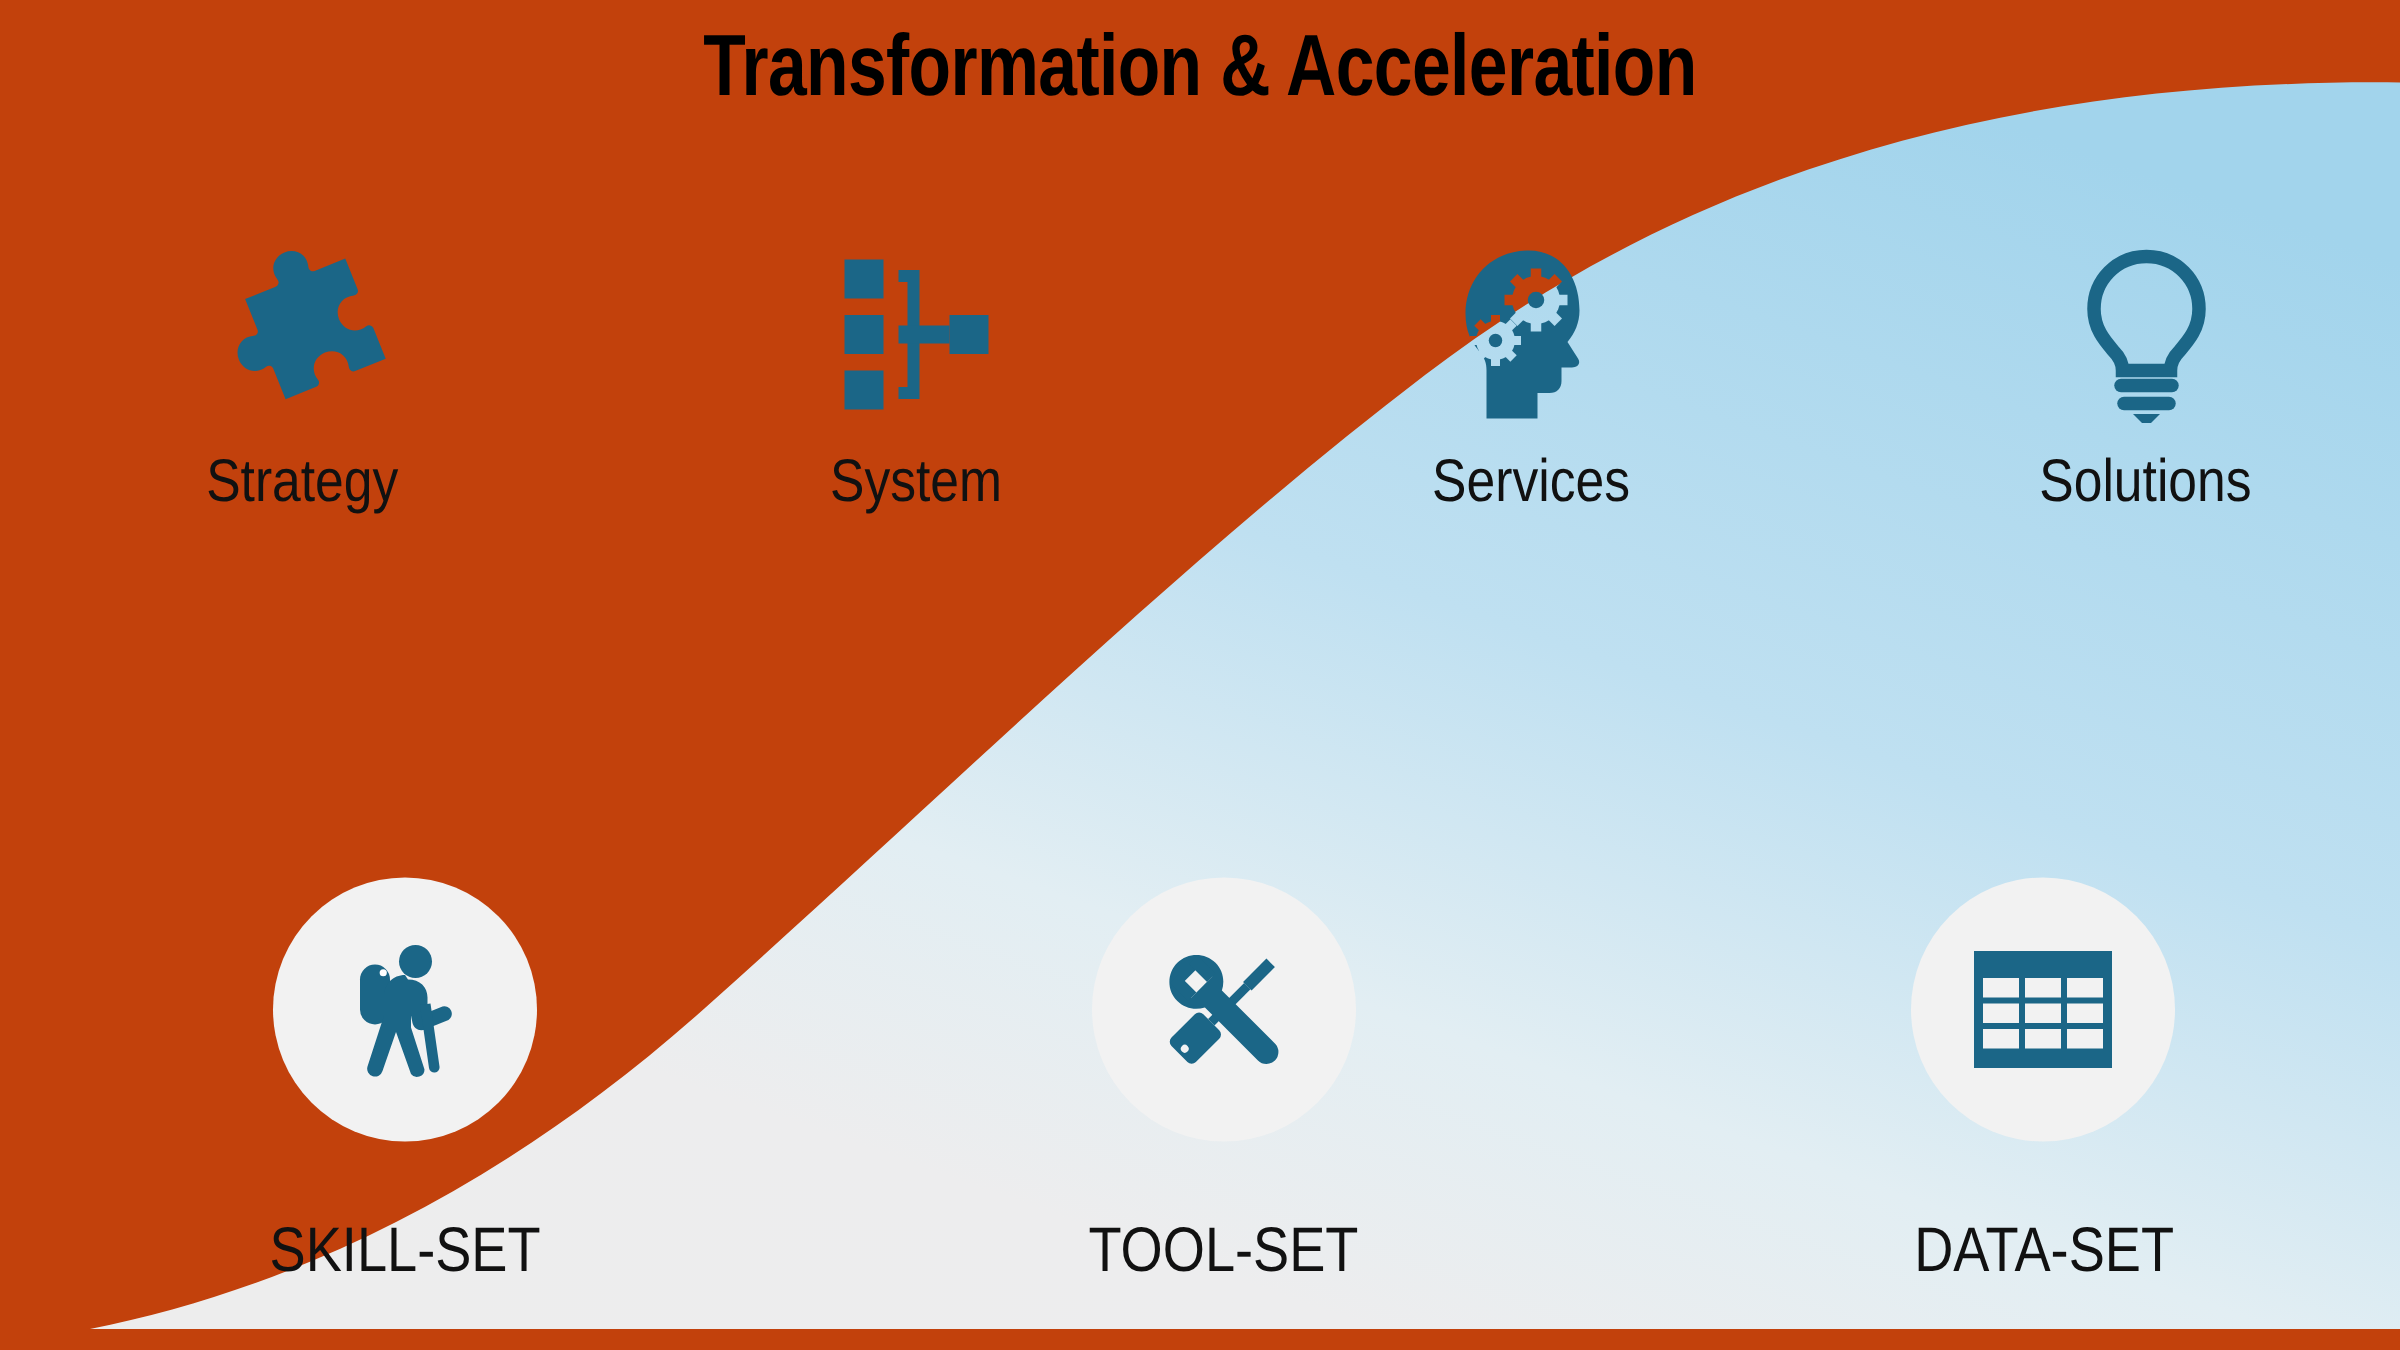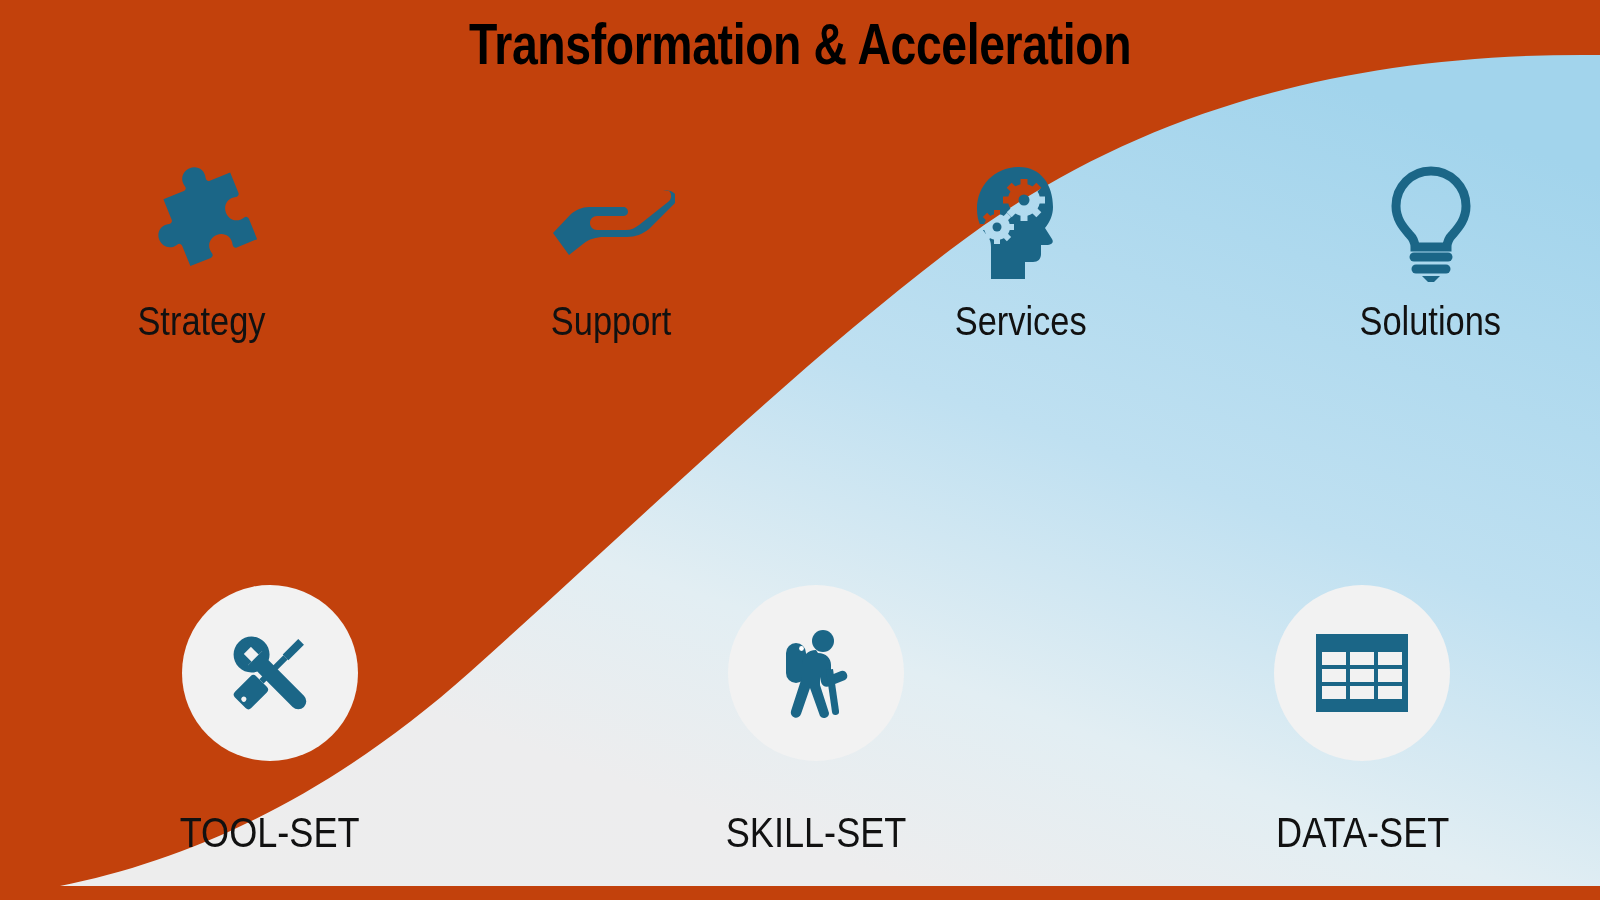--- a/index.html
+++ b/index.html
@@ -137,30 +137,36 @@
             <path fill="#1b6687" d="M32 20 h22 a3 3 0 0 0 2.9-3.9 c-2.6-8.6 3.6-15.1 11.1-15.1 c7.5 0 13.7 6.5 11.1 15.1 a3 3 0 0 0 2.9 3.9 h22 v22
                      a3 3 0 0 1-3.9 2.9 c-8.6-2.6-15.1 3.6-15.1 11.1 c0 7.5 6.5 13.7 15.1 11.1 a3 3 0 0 1 3.9 2.9 v22 h-22
                      a3 3 0 0 1-2.9-3.9 c2.6-8.6-3.6-15.1-11.1-15.1 c-7.5 0-13.7 6.5-11.1 15.1 a3 3 0 0 1-2.9 3.9 h-22 v-22
                      a3 3 0 0 0-3.9-2.9 c-8.6 2.6-15.1-3.6-15.1-11.1 c0-7.5 6.5-13.7 15.1-11.1 a3 3 0 0 0 3.9-2.9 z"></path>
           </g>
         </svg>
       </div>
       <div class="item-label">Strategy</div>
     </div>
 
-
-    <div class="cell">
-      <div class="icon-wrap">
-        <svg width="128" height="76" viewBox="0 0 128 76" aria-hidden="true">
-          <path fill="#1b6687" d="M122 6 c3 3 3 8-1 11 L92 40 c-4 3-8 5-13 5 H50 c-4 0-7-3-7-7 c0-4 3-7 7-7 h26 c3 0 5-2 5-4 c0-3-2-5-5-5 H42
-                   c-7 0-13 3-18 7 L6 48 l16 22 l14-11 c6-5 13-7 21-7 h23 c8 0 16-3 22-8 l24-24 c4-3 4-9 1-12 c-3-3-8-3-11-2 z"></path>
-        </svg>
-      </div>
-      <div class="item-label">Support</div>
-    </div>
+    <div class="cell">
+      <div class="icon-wrap">
+        <svg width="100" height="104" viewBox="0 0 100 104" aria-hidden="true">
+          <g fill="#1b6687">
+            <rect x="2" y="2" width="26" height="26"></rect>
+            <rect x="2" y="39" width="26" height="26"></rect>
+            <rect x="2" y="76" width="26" height="26"></rect>
+            <rect x="72" y="39" width="26" height="26"></rect>
+            <path d="M38 9 h14 v86 h-14 v-8 h6 v-70 h-6 z"></path>
+            <rect x="38" y="46" width="34" height="12"></rect>
+          </g>
+        </svg>
+      </div>
+      <div class="item-label">System</div>
+    </div>
+
 
     <div class="cell">
       <div class="icon-wrap">
         <svg width="100" height="116" viewBox="0 0 100 116" aria-hidden="true">
           <defs>
             <mask id="headMask">
               <rect x="0" y="0" width="100" height="116" fill="#000"></rect>
               <path fill="#fff" d="M48 2 C24 2 6 20 6 44 c0 12 4 19 9 25 c4 5 5 8 5 13 v32 h34 v-17 h8 c5 0 8-3 8-8 v-9 h7 c4 0 6-3 4-6 l-7-11
                        c5-6 8-13 8-21 C82 20 70 2 48 2 z"></path>
 
@@ -215,55 +221,55 @@
       <div class="item-label">Solutions</div>
     </div>
 
   </div>
 
   <div class="row" id="row-bottom">
 
 
     <div class="cell">
       <div class="circle">
-        <svg width="92" height="92" viewBox="0 0 92 92" aria-hidden="true">
-          <g fill="#1b6687">
-
-            <g transform="rotate(45 46 46)">
-              <path d="M42 2 h8 v22 h-8 z"></path>
-              <path d="M43 24 h6 v34 h-6 z"></path>
-              <path d="M38.5 58 h15 a4 4 0 0 1 4 4 v22 a4 4 0 0 1-4 4 h-15 a4 4 0 0 1-4-4 V62 a4 4 0 0 1 4-4 z"></path>
-              <circle cx="46" cy="83" r="2.6" fill="#f2f2f2"></circle>
-            </g>
-
-            <g transform="rotate(-45 46 46)">
-              <path d="M46 2 c-10 0-18 8-18 18 c0 7 4 13 10 16 v50 a8 8 0 0 0 16 0 V36 c6-3 10-9 10-16 c0-10-8-18-18-18 z
-                       M38 9 v14 h7 V9 c-2-1-5-1-7 0 z M47 9 v14 h7 V9 c-2-1-5-1-7 0 z"></path>
-              <rect x="36" y="14" width="20" height="11" fill="#f2f2f2"></rect>
-              <path d="M33 8 h8 v17 h-8 z M51 8 h8 v17 h-8 z"></path>
-            </g>
-          </g>
-        </svg>
-      </div>
-      <div class="item-label">TOOL-SET</div>
-    </div>
-
-    <div class="cell">
-      <div class="circle">
         <svg width="96" height="96" viewBox="0 0 96 96" aria-hidden="true">
           <g fill="#1b6687">
             <rect x="18" y="18" width="20" height="40" rx="10"></rect>
             <circle cx="33.5" cy="23.5" r="2.4" fill="#ffffff"></circle>
             <circle cx="55" cy="16" r="11"></circle>
             <path d="M50 28 c8 0 13 5 13 12 v10 l10 -4 a5 5 0 0 1 4 9 l-15 6 c-4 2-8 0-9-4 l-1-5 v8 l9 28 a5 5 0 0 1-9 3 l-10-28 l-9 26 a5 5 0 0 1-10-3 l11-34 v-13 c0-8 6-14 14-14 z"></path>
             <path d="M65 44 l6 42 a3.5 3.5 0 0 1-7 1 l-6-42 z"></path>
           </g>
         </svg>
       </div>
       <div class="item-label">SKILL-SET</div>
+    </div>
+
+    <div class="cell">
+      <div class="circle">
+        <svg width="92" height="92" viewBox="0 0 92 92" aria-hidden="true">
+          <g fill="#1b6687">
+
+            <g transform="rotate(45 46 46)">
+              <path d="M42 2 h8 v22 h-8 z"></path>
+              <path d="M43 24 h6 v34 h-6 z"></path>
+              <path d="M38.5 58 h15 a4 4 0 0 1 4 4 v22 a4 4 0 0 1-4 4 h-15 a4 4 0 0 1-4-4 V62 a4 4 0 0 1 4-4 z"></path>
+              <circle cx="46" cy="83" r="2.6" fill="#f2f2f2"></circle>
+            </g>
+
+            <g transform="rotate(-45 46 46)">
+              <path d="M46 2 c-10 0-18 8-18 18 c0 7 4 13 10 16 v50 a8 8 0 0 0 16 0 V36 c6-3 10-9 10-16 c0-10-8-18-18-18 z
+                       M38 9 v14 h7 V9 c-2-1-5-1-7 0 z M47 9 v14 h7 V9 c-2-1-5-1-7 0 z"></path>
+              <rect x="36" y="14" width="20" height="11" fill="#f2f2f2"></rect>
+              <path d="M33 8 h8 v17 h-8 z M51 8 h8 v17 h-8 z"></path>
+            </g>
+          </g>
+        </svg>
+      </div>
+      <div class="item-label">TOOL-SET</div>
     </div>
 
     <div class="cell">
       <div class="circle">
         <svg width="92" height="78" viewBox="0 0 92 78" aria-hidden="true">
           <rect x="0" y="0" width="92" height="78" fill="#1b6687"></rect>
           <g fill="#f2f2f2">
             <rect x="6" y="18" width="24" height="13"></rect>
             <rect x="34" y="18" width="24" height="13"></rect>
             <rect x="62" y="18" width="24" height="13"></rect>

